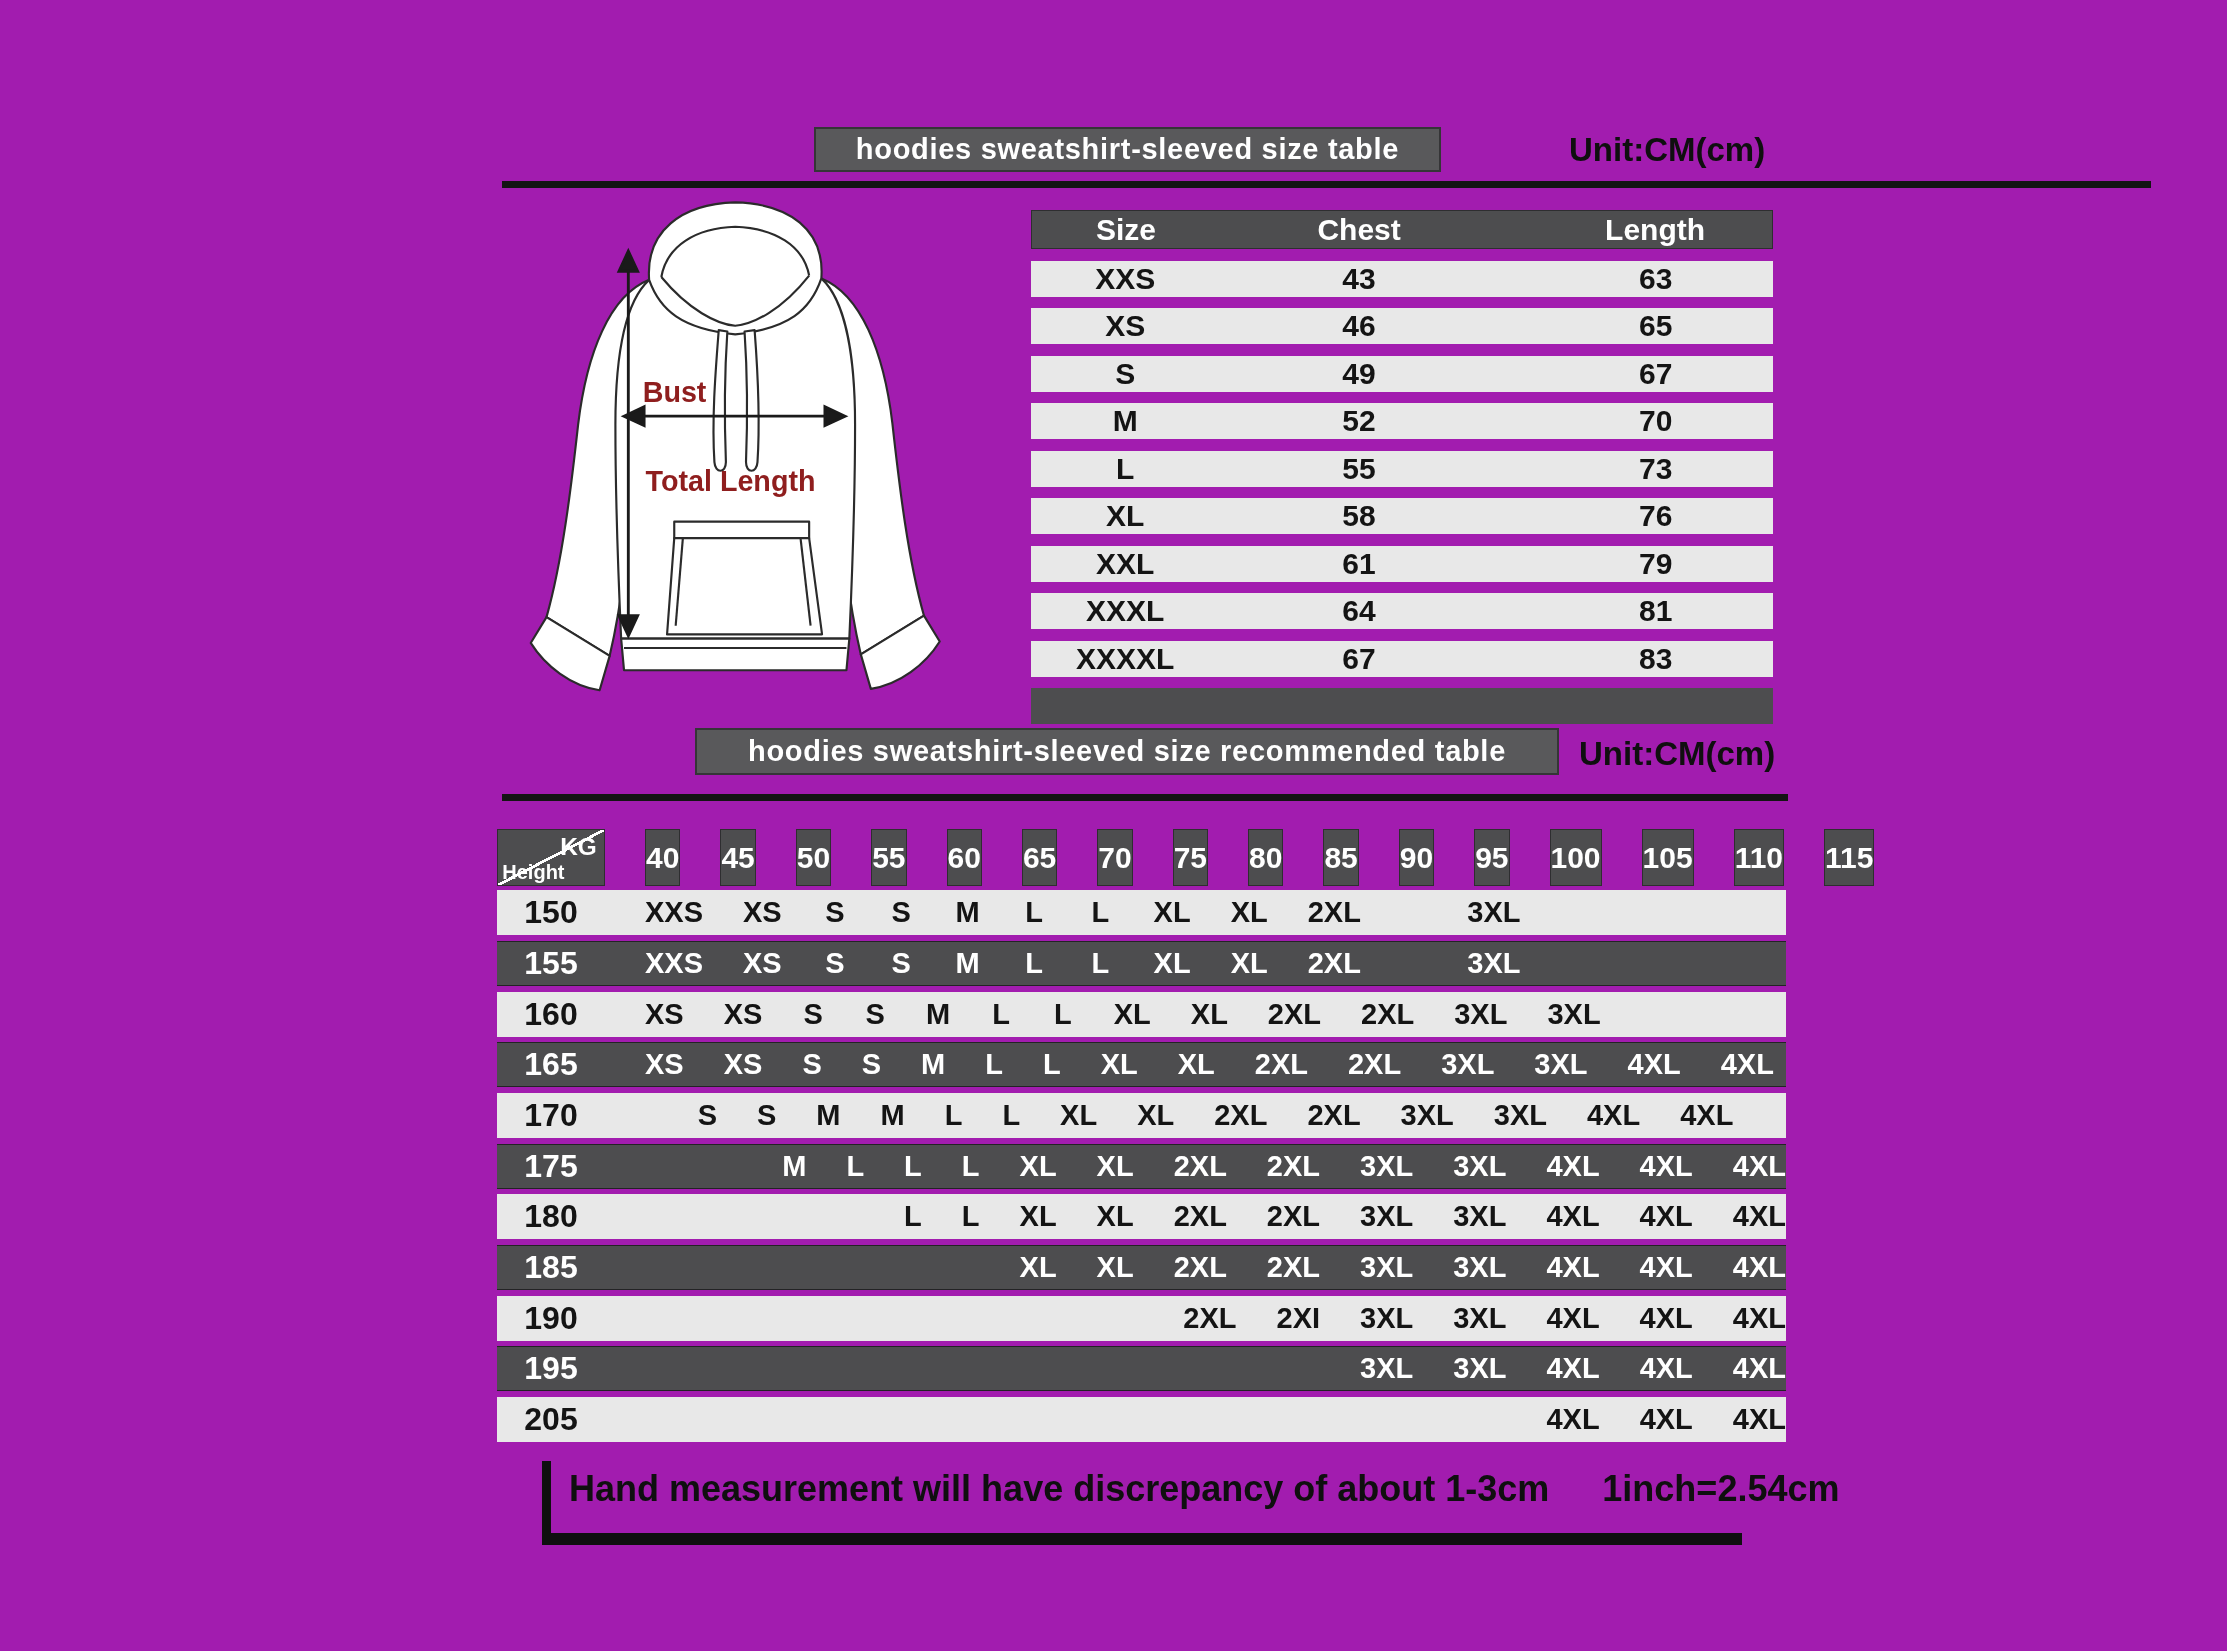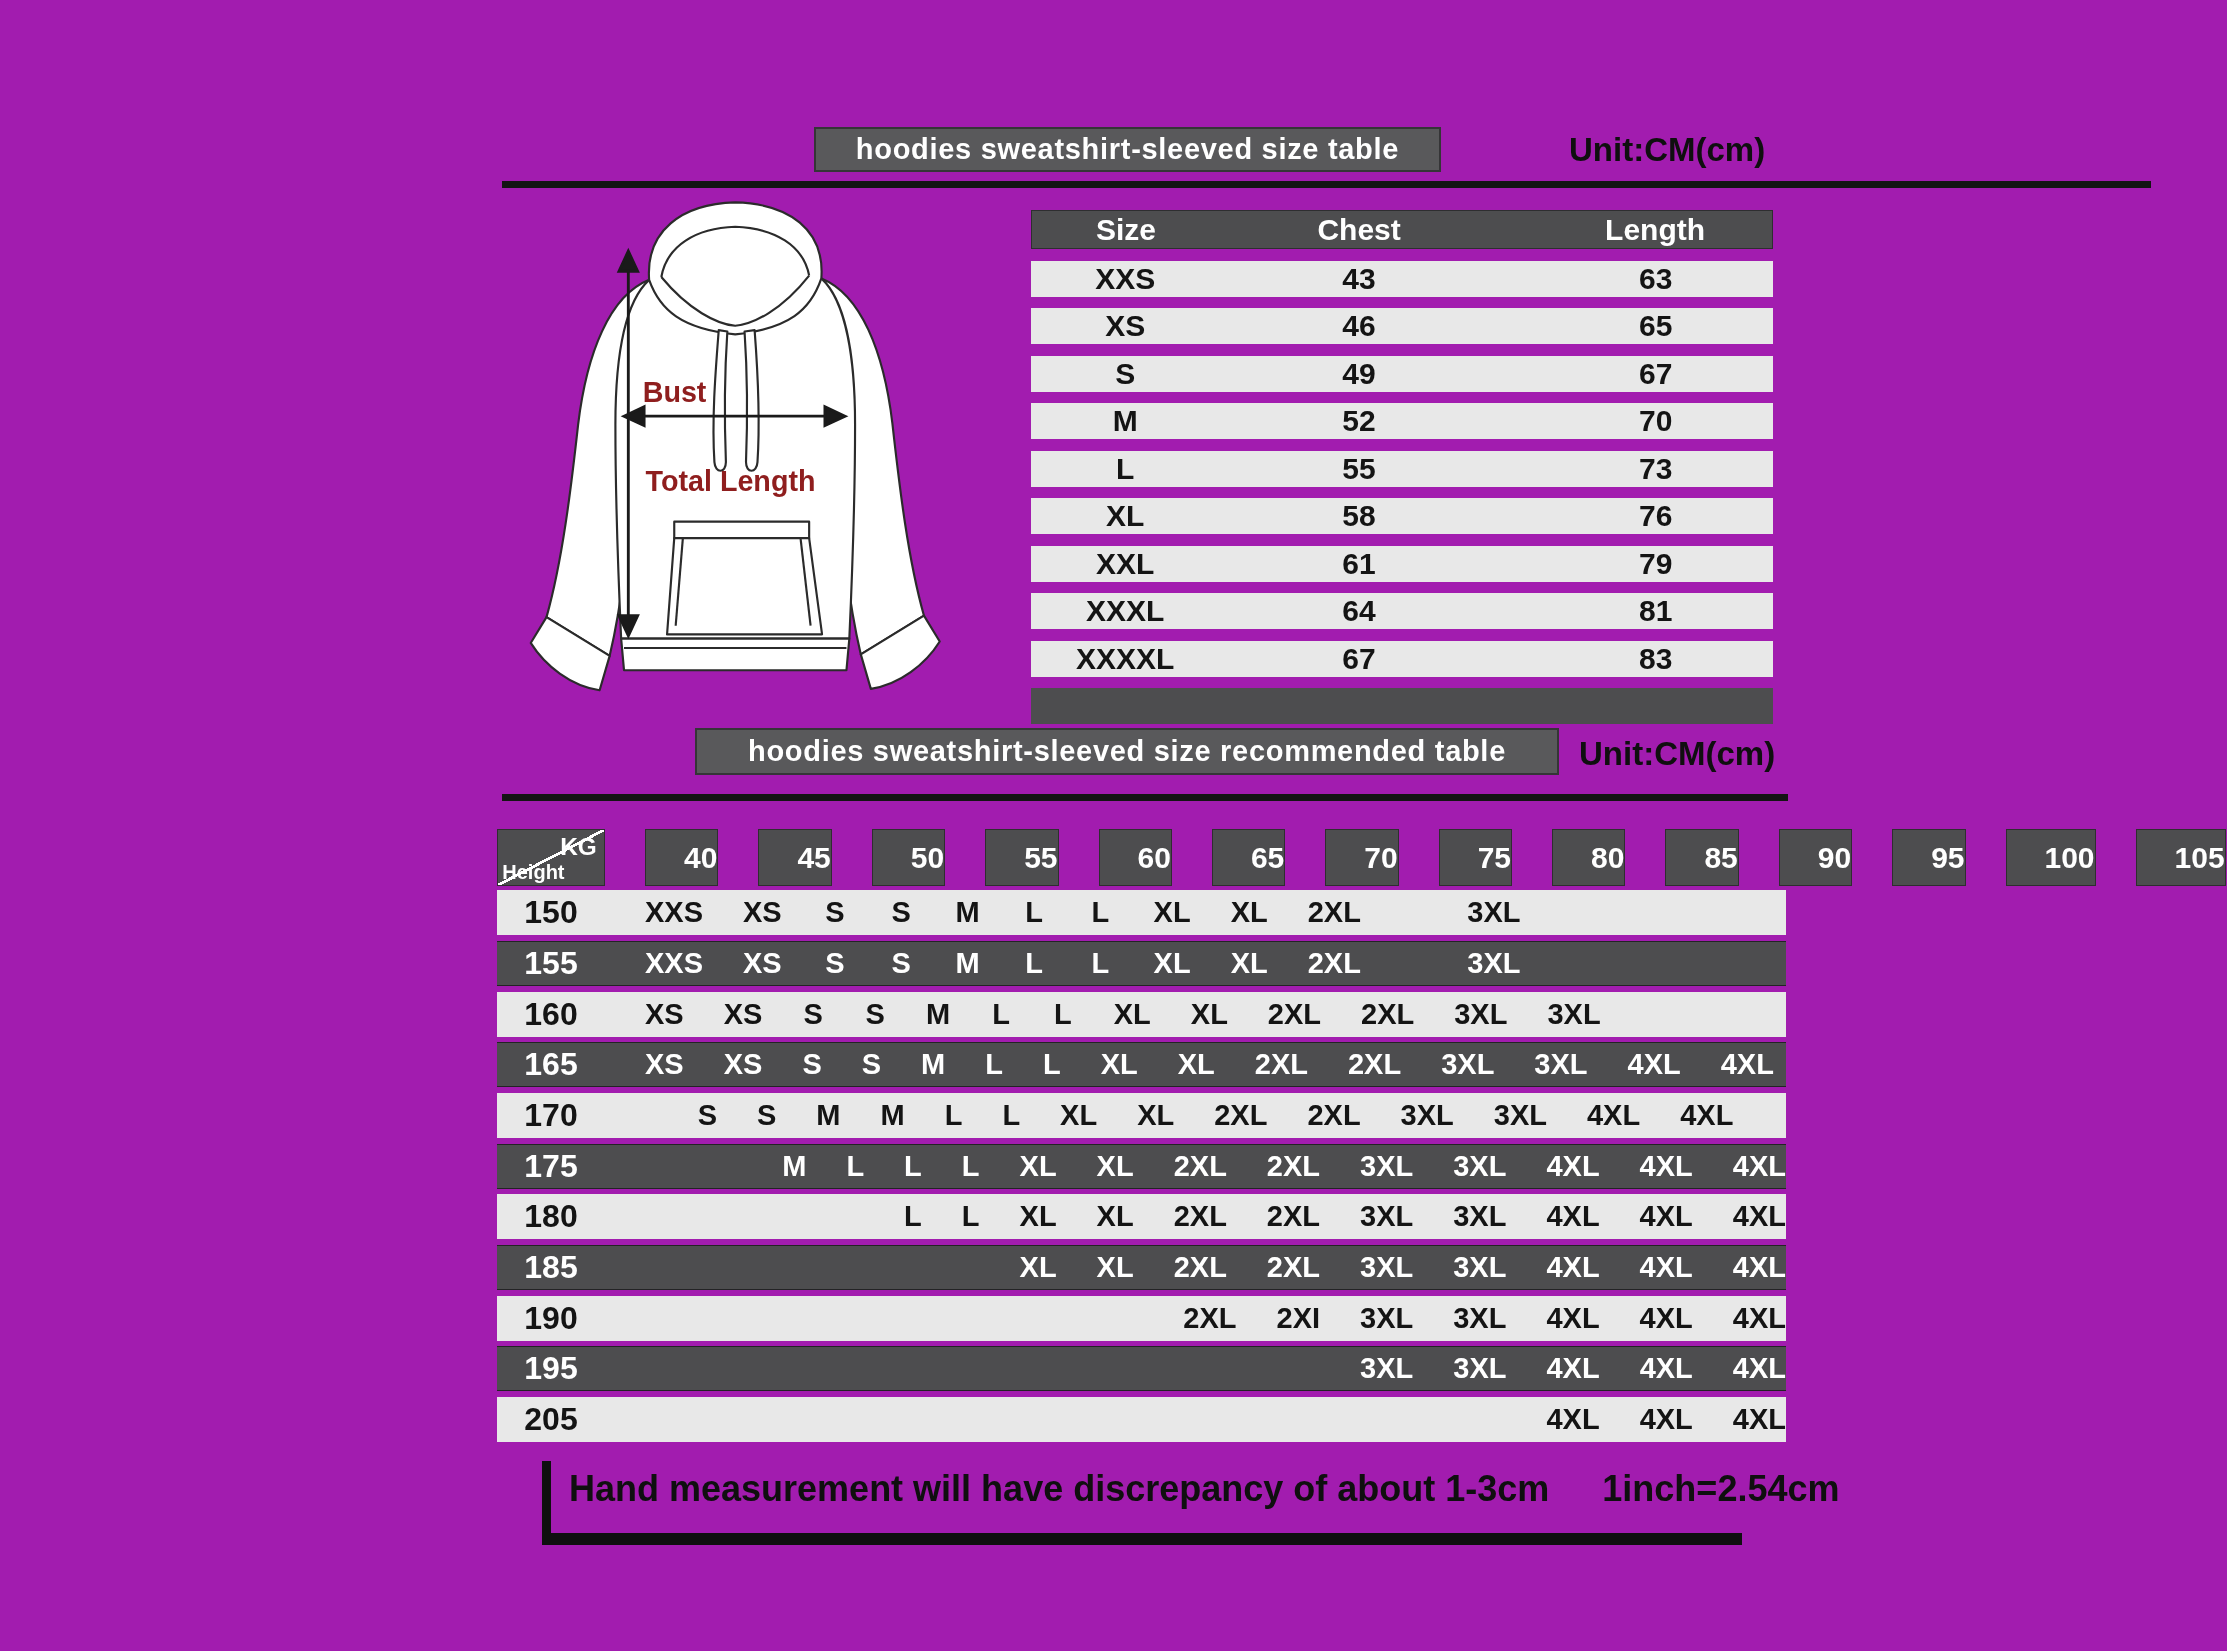--- a/index.html
+++ b/index.html
@@ -24,21 +24,21 @@
              color:#ffffff; font-size:30px; }
   .t1-row { display:grid; grid-template-columns:20% 43% 37%; background:#e8e8e8;
             height:36px; align-items:center; margin-top:11.5px; color:#141414; font-size:30px; }
   .t1-cell { text-align:center;padding-left:40px; }
   .t1-footbar { height:36px; background:#4d4d4f; margin-top:11.5px; }
 
   
   .m-grid { display:grid; grid-template-columns:108px repeat(16, 1fr); column-gap:8.6px;gap:40px; }
   .m-head { height:57px; }
   .m-hcell { background:#4d4d4f; border:1.4px solid #2e2e30; color:#ffffff;
-             display:flex; align-items:center; justify-content:center; font-size:30px;padding-left:38px; }
+             display:flex; align-items:center; justify-content:center; font-size:30px; }
   .m-corner { position:relative; background:#4d4d4f; border:1.4px solid #2e2e30;
               background-image:linear-gradient(to bottom right,
                  rgba(0,0,0,0) 48.6%, #ffffff 48.6%, #ffffff 51.4%, rgba(0,0,0,0) 51.4%); }
   .m-corner .kg { position:absolute; top:2.9px; right:7.2px; color:#fff; font-size:24.4px; }
   .m-corner .height { position:absolute; bottom:1.4px; left:4.3px; color:#fff; font-size:20px; }
   .m-row { height:45px; margin-bottom:5.7px; align-items:center; }
   .m-row.light { background:#e8e8e8; color:#141414; }
   .m-row.dark  { background:#4d4d4f; color:#ffffff; border-top:1.4px solid #232325; border-bottom:1.4px solid #232325; }
   .m-cell { text-align:center; font-size:29px; }
   .m-height { text-align:center; font-size:32px; }

